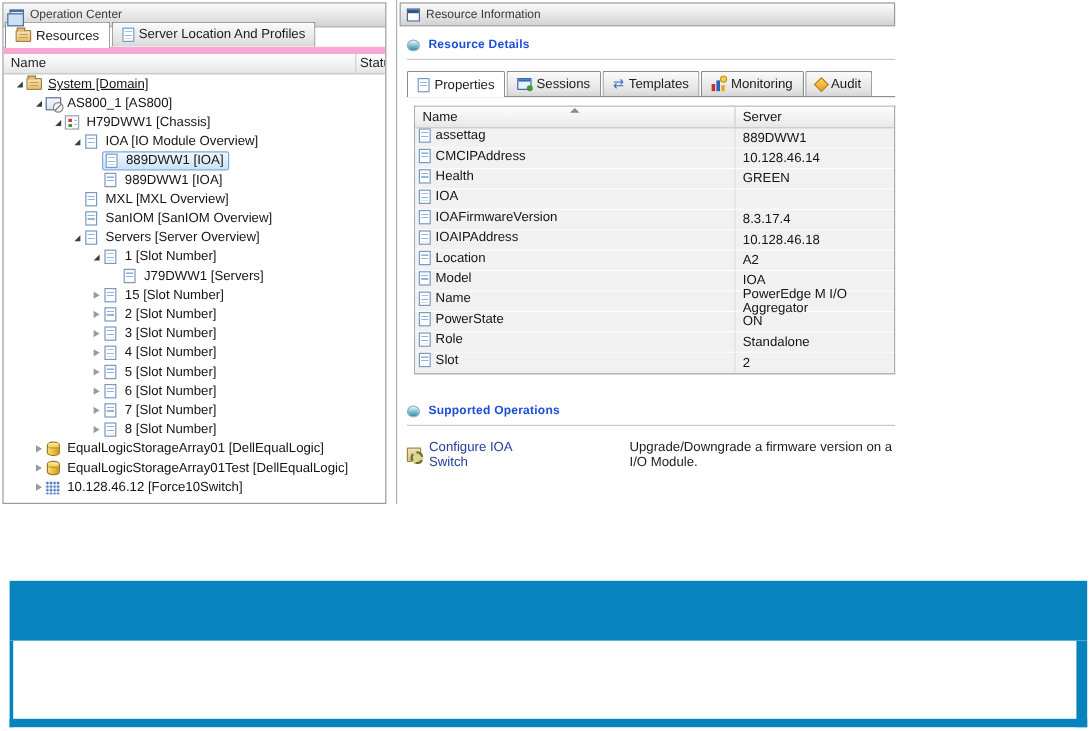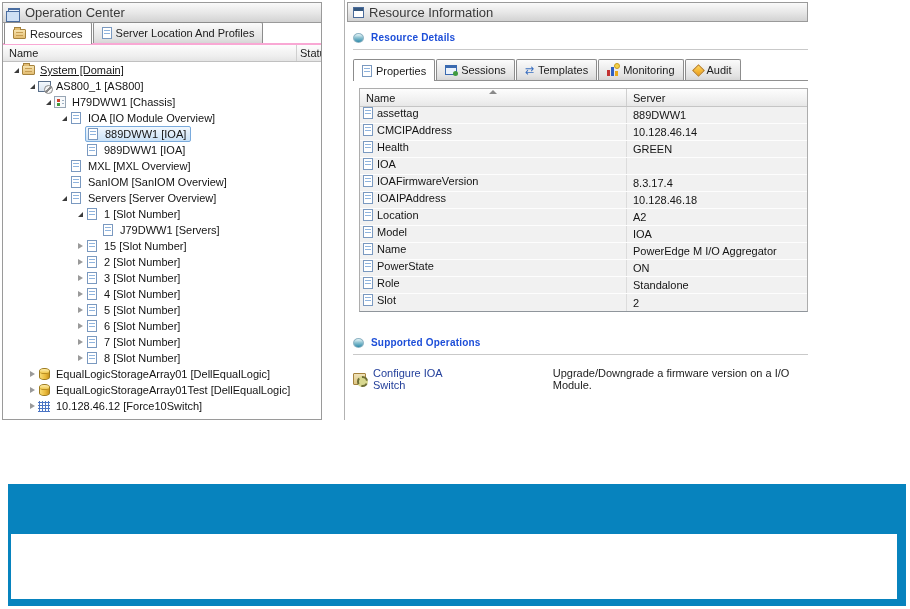--- a/index.html
+++ b/index.html
@@ -1,31 +1,31 @@
 <!DOCTYPE html>
 <html><head>
 <meta charset="utf-8">
 <style>
   * { margin:0; padding:0; box-sizing:border-box; }
   html,body { width:910px; height:609px; background:#fff; font-family:"Liberation Sans", sans-serif; position:relative; overflow:hidden; }
 
   
   .titlebar { height:20px; display:flex; align-items:center; padding-left:5px;
     background:linear-gradient(#fafafa,#e6e6e6 55%,#d2d2d2); border-bottom:1px solid #9a9a9a; }
-  .titlebar .ttext { font-size:13px; color:#3a3a3a; margin-left:5px; }
+  .titlebar .ttext { font-size:10px; color:#3a3a3a; margin-left:5px; }
 
   
   .left-panel { position:absolute; left:2px; top:2px; width:320px; height:418px;
     border:1px solid #9a9a9a; background:#fff; overflow:hidden; }
 
   .win-stack-icon { width:12px; height:10px; border:1px solid #4a6da0; background:#e8f0fa; position:relative; }
   .win-stack-icon::before { content:""; position:absolute; left:-3px; top:2px; width:12px; height:9px; border:1px solid #4a6da0; background:#cfe0f4; }
   .win-stack-icon::after { content:""; position:absolute; left:-1px; top:-1px; width:12px; height:2px; background:#4a6da0; }
 
-  .ltabs { display:flex; align-items:flex-end; height:22px; border-bottom:2px solid #f9a8d4; background:#fff; padding-left:1px; }
+  .ltabs { display:flex; align-items:flex-end; height:22px; border-bottom:6px solid #f9a8d4; background:#fff; padding-left:1px; }
   .tab { display:flex; align-items:center; gap:4px; height:21px; padding:0 8px; font-size:11px; color:#1c1c1c;
     border:1px solid #8c8c8c; border-bottom:none; border-radius:2px 2px 0 0; margin-right:1px;
     background:linear-gradient(#fbfbfb,#e2e2e2 80%,#d6d6d6); white-space:nowrap; }
   .tab.active { background:#fff; margin-bottom:-1px; height:22px; }
 
   .folder-icon { width:13px; height:10px; background:linear-gradient(#f6e3ae,#e3bd72); border:1px solid #a5823d; border-radius:1px; position:relative; }
   .folder-icon::before { content:""; position:absolute; left:0px; top:-3px; width:5px; height:2px; background:#e3bd72; border:1px solid #a5823d; border-bottom:none; }
   .folder-icon::after { content:""; position:absolute; left:2px; top:2px; right:2px; height:5px;
     background:repeating-linear-gradient(to bottom,#c79d52 0 1px,transparent 1px 3px); }
 
@@ -57,21 +57,21 @@
   .chassis-icon { width:12px; height:12px; border:1px solid #97a5b4; background:#f7f9fb; position:relative; }
   .chassis-icon::before { content:""; position:absolute; left:2px; top:2px; width:3px; height:8px;
     background:linear-gradient(#d04028 0 3px,#fff 3px 4px,#3f9a3f 4px 7px,#fff 7px 8px); }
   .chassis-icon::after { content:""; position:absolute; left:7px; right:1px; top:3px; bottom:2px;
     background:repeating-linear-gradient(to bottom,#9fb0c0 0 1px,transparent 1px 3px); }
   .storage-icon { width:11px; height:12px; background:linear-gradient(90deg,#f8dc74,#e9b93a 60%,#c9941f); border:1px solid #9c7a1e; border-radius:5px/3px; position:relative; }
   .storage-icon::before { content:""; position:absolute; left:0; right:0; top:0; height:4px; border-bottom:1px solid #b98f24; border-radius:5px/2px; background:linear-gradient(#fdeeb0,#f0c84e); }
   .switch-icon { width:12px; height:11px; background-image:radial-gradient(#4a74c4 1px, rgba(0,0,0,0) 1.3px); background-size:3px 3px; background-position:0 0; }
 
   
-  .right-panel { position:absolute; left:330px; top:0; width:464px; height:420px; border-left:1px solid #b2b2b2; background:#fff;margin-left:14px; }
+  .right-panel { position:absolute; left:330px; top:0; width:416px; height:420px; border-left:1px solid #b2b2b2; background:#fff; }
   .right-panel .titlebar { margin:2px 0 0 2px; border:1px solid #9a9a9a; }
   .win-icon { width:11px; height:11px; border:1px solid #4a6b9a; background:#fff; position:relative; }
   .win-icon::before { content:""; position:absolute; left:0; right:0; top:0; height:3px; background:#35577e; }
 
   .sec-heading { display:flex; align-items:center; gap:7px; margin:10px 0 0 8px; }
   .sec-heading .htext { font-size:10px; font-weight:bold; color:#1d4ed8; letter-spacing:.2px; }
   .orb-icon { width:11px; height:10px; border-radius:50%; background:linear-gradient(#d8eef2 10%,#8fc3d2 45%,#2f8cab 100%); border:1px solid #8fb4c4; }
   .sep { border-top:1px solid #c9c9c9; margin-left:8px; margin-top:6px; }
 
   .rtabs { display:flex; align-items:flex-end; height:23px; margin-left:8px; margin-top:8px; border-bottom:1px solid #909090; }

